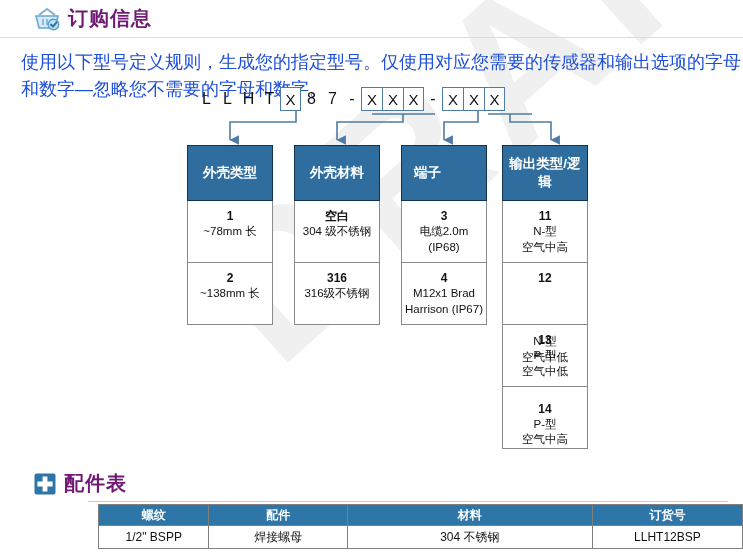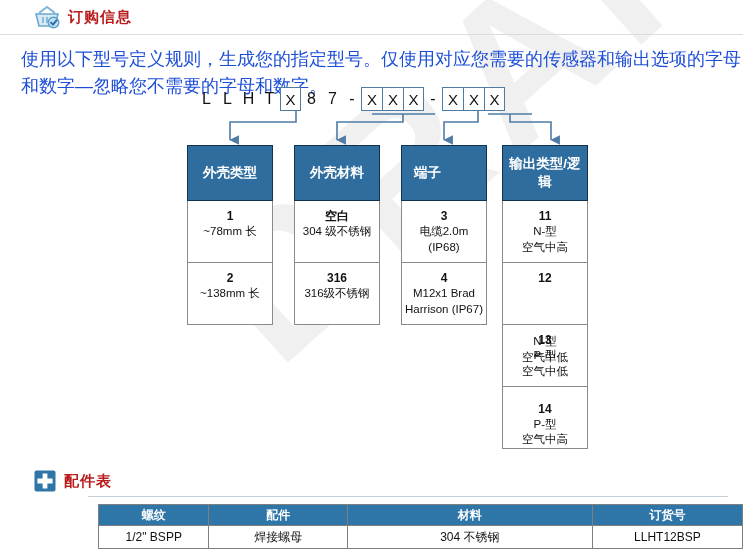--- a/index.html
+++ b/index.html
@@ -27,21 +27,21 @@
     white-space:nowrap;
     font-family:"Liberation Sans",sans-serif;
   }
   
   .section{position:relative;z-index:2;}
   .sec-head{
     display:flex;align-items:center;
     padding-left:34px;
   }
   .sec-title{
-    font-size:15px;font-weight:bold;color:#b91c1c;
+    font-size:20px;font-weight:bold;color:#701a75;
     margin-left:8px;letter-spacing:1px;
   }
   .divider{
     height:1px;background:#dcdcdc;margin:5px 0 0 0;width:743px;
   }
   .divider-acc{
     height:1px;background:#c3cfdb;margin:4px 0 0 88px;width:640px;
   }
   
   .basket-icon{width:26px;height:24px;position:relative;display:inline-block;}

